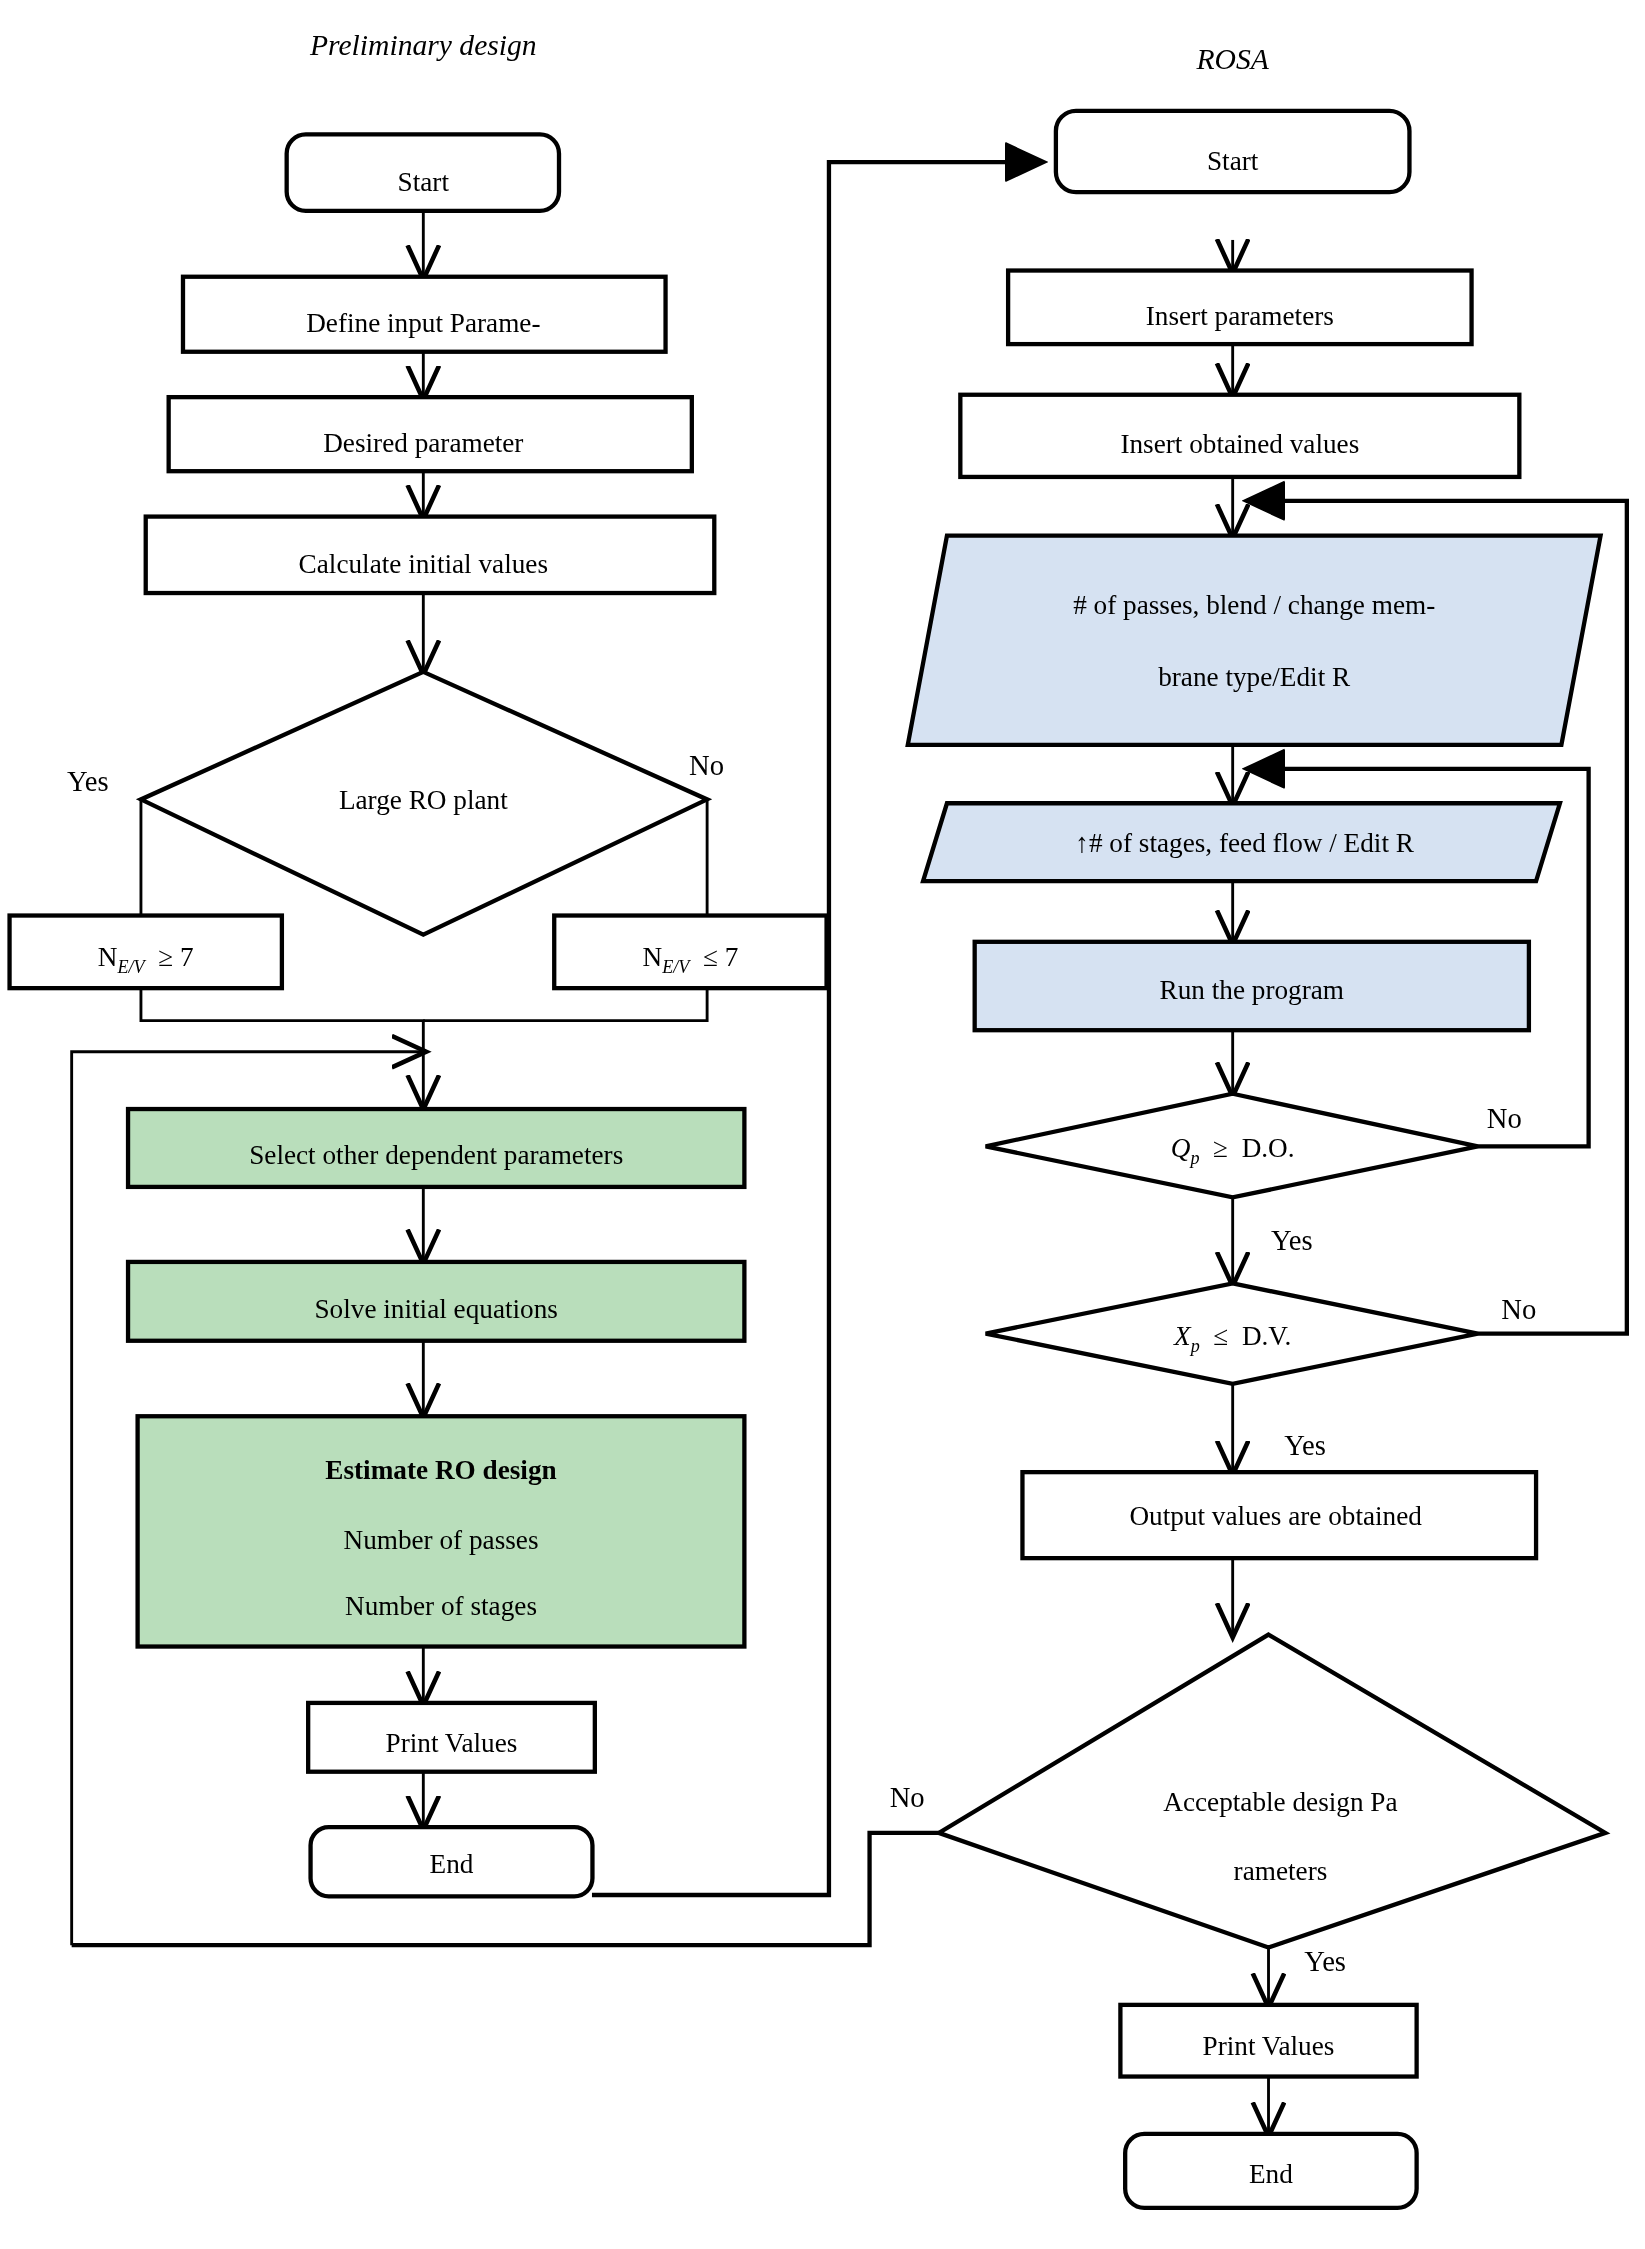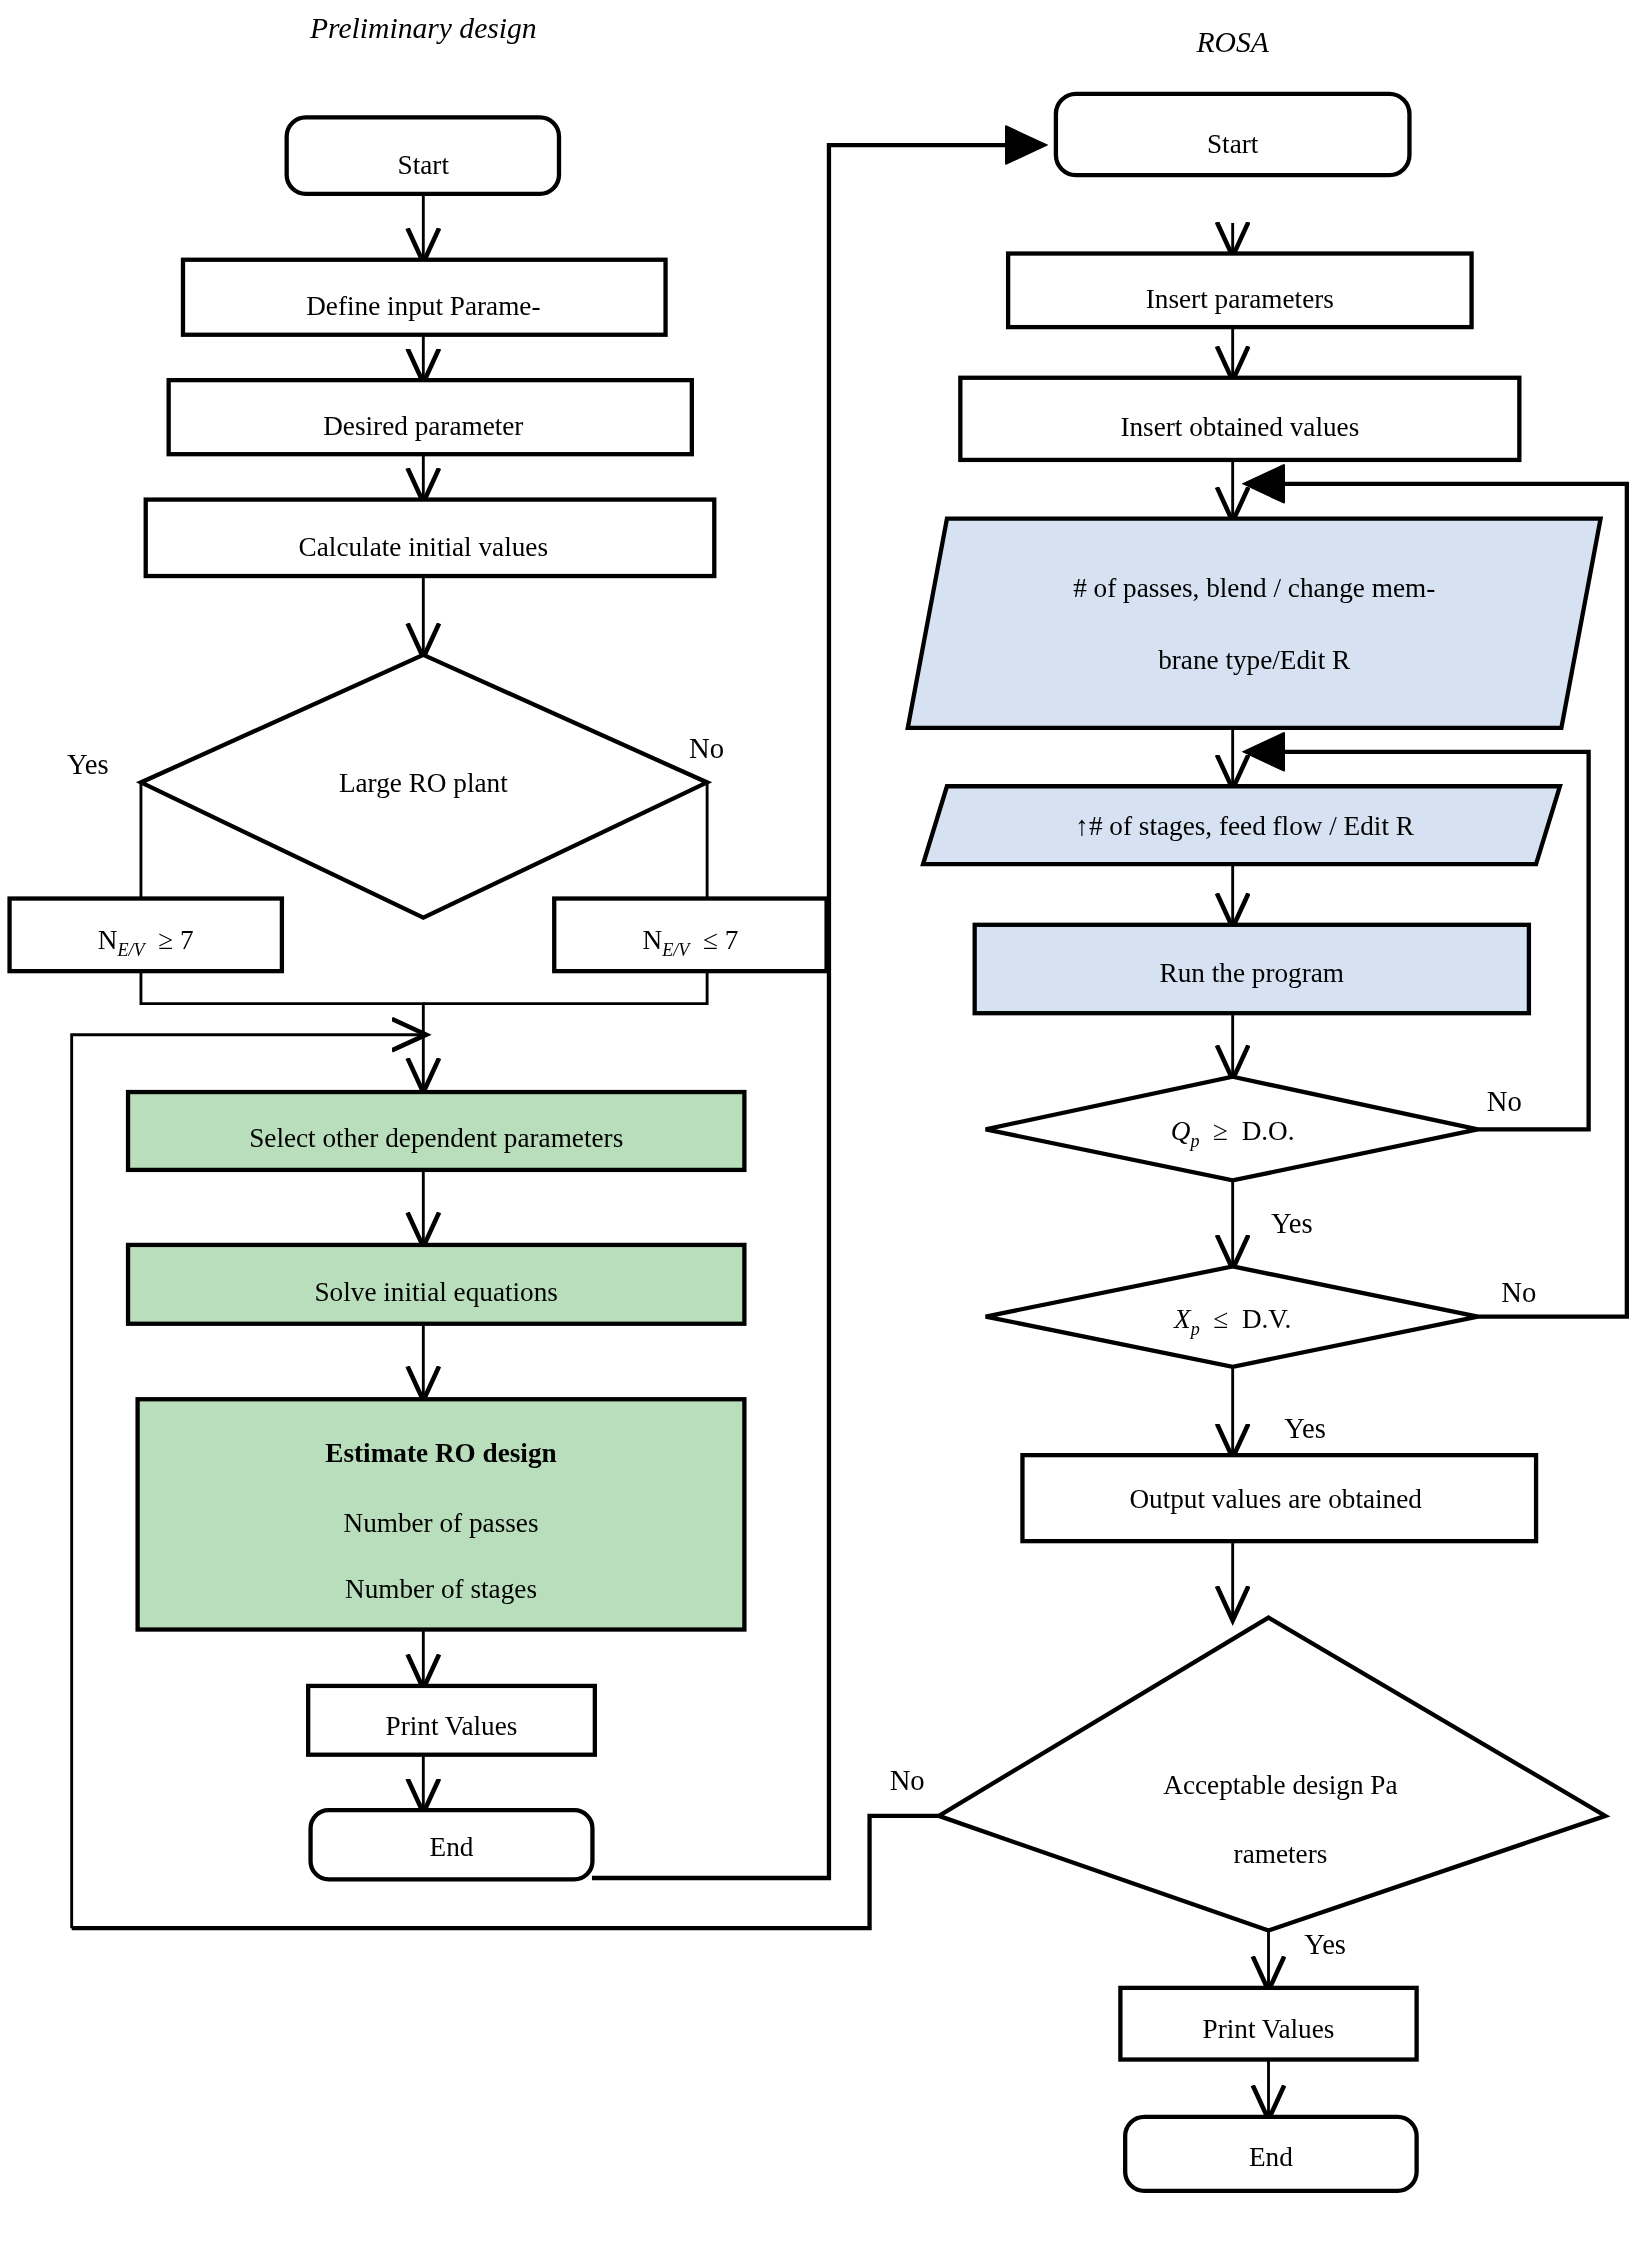--- a/index.html
+++ b/index.html
@@ -1,18 +1,18 @@
 <!DOCTYPE html>
 <html style="font-size:7.6px"><head>
 <meta charset="utf-8">
 <style>
   html,body{margin:0;padding:0;background:#ffffff;}
   body{width:1645px;height:2250px;position:relative;overflow:hidden;
        font-family:"Liberation Serif","DejaVu Serif",serif;}
-  #stage{position:absolute;left:0;top:0;width:1645px;height:1904px;}
+  #stage{position:absolute;left:0;top:17px;width:1645px;height:1904px;}
   svg{position:absolute;left:0;top:0;width:1645px;height:2250px;display:block;}
   .colhead{font-style:italic;font-size:62px;fill:#000;text-anchor:middle;
            font-family:"Liberation Serif","DejaVu Serif",serif;}
   .boxtxt{font-size:57px;fill:#000;text-anchor:middle;
           font-family:"Liberation Serif","DejaVu Serif",serif;}
   .boxtxt.bold{font-weight:bold;}
   .lbl{font-size:60px;fill:#000;
        font-family:"Liberation Serif","DejaVu Serif",serif;}
   .sub{font-size:38px;font-style:italic;}
   .ital{font-style:italic;}

